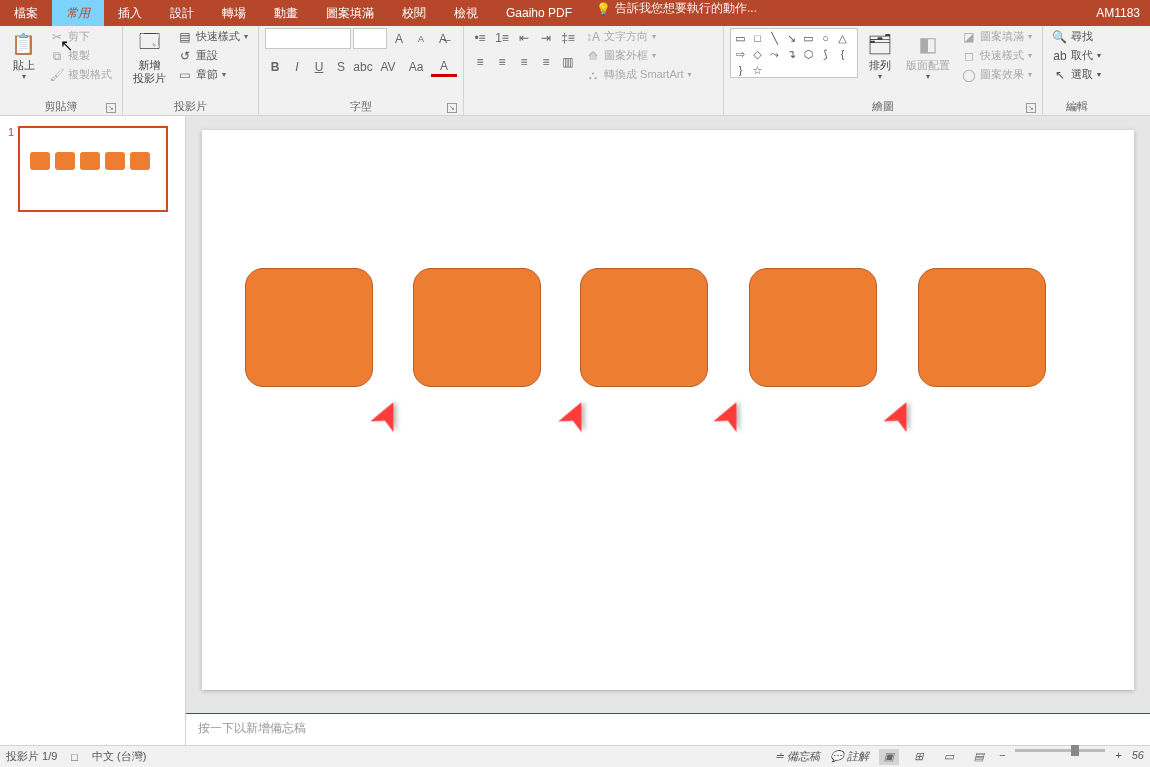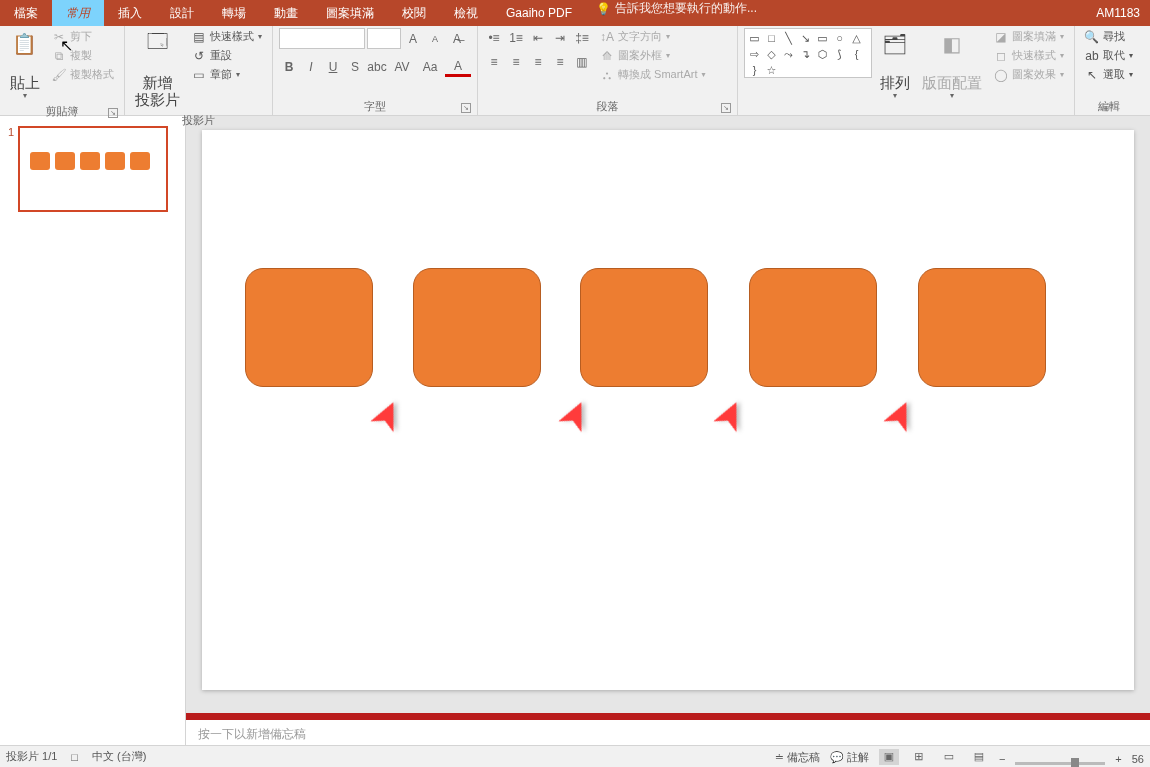--- a/index.html
+++ b/index.html
@@ -15,21 +15,21 @@
 
 
 .ribbon { height: 90px; background: #f1f1f1; border-bottom: 1px solid #d4d4d4; display: flex; }
 .group { border-right: 1px solid #d4d4d4; padding: 2px 6px 0 6px; display: flex; flex-direction: column; }
 .group-body { flex: 1; display: flex; align-items: flex-start; gap: 4px; }
 .group-label { text-align: center; font-size: 11px; color: #666; padding: 2px 0 1px; position: relative; }
 .group-label .launcher { position: absolute; right: 0; bottom: 2px; width: 10px; height: 10px; border: 1px solid #999; font-size: 7px; line-height: 8px; text-align: center; color: #777; }
 
 .big-btn { display: flex; flex-direction: column; align-items: center; justify-content: flex-start; padding: 2px 4px; cursor: pointer; min-width: 34px; }
 .big-btn .ico { width: 28px; height: 28px; display: flex; align-items: center; justify-content: center; font-size: 20px; }
-.big-btn .lbl { font-size: 15px; text-align: center; margin-top: 16px; line-height: 1.15; }
+.big-btn .lbl { font-size: 11px; text-align: center; margin-top: 1px; line-height: 1.15; }
 .big-btn .caret::after { content: "▾"; font-size: 8px; color: #666; display: block; }
 
 .stack { display: flex; flex-direction: column; gap: 2px; }
 .small-btn { display: flex; align-items: center; gap: 4px; padding: 1px 4px; cursor: pointer; font-size: 11px; color: #555; white-space: nowrap; }
 .small-btn .ico { width: 14px; height: 14px; display: inline-flex; align-items: center; justify-content: center; font-size: 12px; }
 .muted { color: #aaa; }
 
 .font-row { display: flex; align-items: center; gap: 2px; margin-bottom: 4px; }
 .font-name { width: 86px; height: 21px; border: 1px solid #c6c6c6; background: #fff; font-size: 11px; padding: 0 4px; }
 .font-size { width: 34px; height: 21px; border: 1px solid #c6c6c6; background: #fff; font-size: 11px; padding: 0 3px; }
@@ -48,25 +48,25 @@
 .thumb-num { font-size: 11px; color: #b7472a; width: 10px; text-align: right; }
 .thumb { width: 150px; height: 86px; border: 2px solid #d24726; background: #fff; position: relative; }
 .thumb .mini { position: absolute; top: 24px; left: 10px; display: flex; gap: 5px; }
 .thumb .mini div { width: 20px; height: 18px; background: #ed7d31; border-radius: 3px; }
 
 .edit-area { flex: 1; background: #e6e6e6; display: flex; flex-direction: column; }
 .slide-stage { flex: 1; display: flex; align-items: flex-start; justify-content: center; padding: 14px 0 0 0; overflow: hidden; }
 .slide { width: 932px; height: 560px; background: #fff; box-shadow: 0 1px 4px rgba(0,0,0,.25); position: relative; }
 .box { position: absolute; width: 128px; height: 119px; background: #ed7d31; border: 1px solid #b75d21; border-radius: 18px; top: 138px; }
 .arrow { position: absolute; top: 262px; font-size: 40px; color: #ff3b3b; transform: rotate(-20deg); filter: drop-shadow(2px 3px 2px rgba(0,0,0,.25)); }
-.notes { height: 32px; background: #fff; border-top: 7px solid #b91c1c; padding: 6px 12px; color: #999; font-size: 12px; }
+.notes { height: 32px; background: #fff; border-top: 1px solid #b91c1c; padding: 6px 12px; color: #999; font-size: 12px; }
 
 
 .statusbar { height: 22px; background: #f1f1f1; border-top: 1px solid #d4d4d4; display: flex; align-items: center; font-size: 11px; color: #555; padding: 0 6px; gap: 14px; }
-.statusbar .right { margin-left: auto; display: flex; align-items: flex-end; gap: 10px; }
+.statusbar .right { margin-left: auto; display: flex; align-items: flex-start; gap: 10px; font-style: italic; }
 .view-btn { width: 20px; height: 16px; display: inline-flex; align-items: center; justify-content: center; color: #666; cursor: pointer; }
 .view-btn.active { background: #d4d4d4; }
 .zoom-slider { width: 90px; height: 3px; background: #bbb; position: relative; }
 .zoom-slider .thumbz { position: absolute; left: 62%; top: -4px; width: 8px; height: 11px; background: #888; }
 
 .cursor { position: absolute; left: 60px; top: 36px; font-size: 16px; color: #000; z-index: 5; pointer-events: none; }
 </style>
 </head>
 <body>
 
@@ -210,21 +210,20 @@
             <span>圖案外框</span>
             <span style="font-size:8px">▾</span>
           </div>
         <div class="small-btn muted">
             <span class="ico">⛬</span>
             <span>轉換成 SmartArt</span>
             <span style="font-size:8px">▾</span>
           </div>
       </div>
     </div>
-    <div class="group-label"><span>段落</span><span class="launcher">↘</span></div>
   </div>
 
   <div class="group" style="min-width:300px">
     <div class="group-body">
       <div class="shapes-gallery">
         <div class="shape-cell">▭</div>
         <div class="shape-cell">□</div>
         <div class="shape-cell">╲</div>
         <div class="shape-cell">↘</div>
         <div class="shape-cell">▭</div>
@@ -261,20 +260,21 @@
             <span>快速樣式</span>
             <span style="font-size:8px">▾</span>
           </div>
         <div class="small-btn muted">
             <span class="ico">◯</span>
             <span>圖案效果</span>
             <span style="font-size:8px">▾</span>
           </div>
       </div>
     </div>
+    <div class="group-label"><span>繪圖</span><span class="launcher">↘</span></div>
   </div>
 
   <div class="group" style="border-right:none">
     <div class="group-body">
       <div class="stack">
         <div class="small-btn">
             <span class="ico">🔍</span>
             <span>尋找</span>
           </div>
         <div class="small-btn">
@@ -320,21 +320,21 @@
         <div class="arrow" style="left: 355px; transform: rotate(-65deg);">➤</div>
         <div class="arrow" style="left: 510px; transform: rotate(-65deg);">➤</div>
         <div class="arrow" style="left: 680px; transform: rotate(-65deg);">➤</div>
       </div>
     </div>
     <div class="notes">按一下以新增備忘稿</div>
   </div>
 </div>
 
 <div class="statusbar">
-  <span>投影片 1/1</span>
+  <span>投影片 1/9</span>
   <span>□</span>
   <span>中文 (台灣)</span>
   <div class="right">
     <span>≐ <span>備忘稿</span></span>
     <span>💬 <span>註解</span></span>
     <span class="view-btn active">▣</span>
     <span class="view-btn">⊞</span>
     <span class="view-btn">▭</span>
     <span class="view-btn">▤</span>
     <span>−</span>

